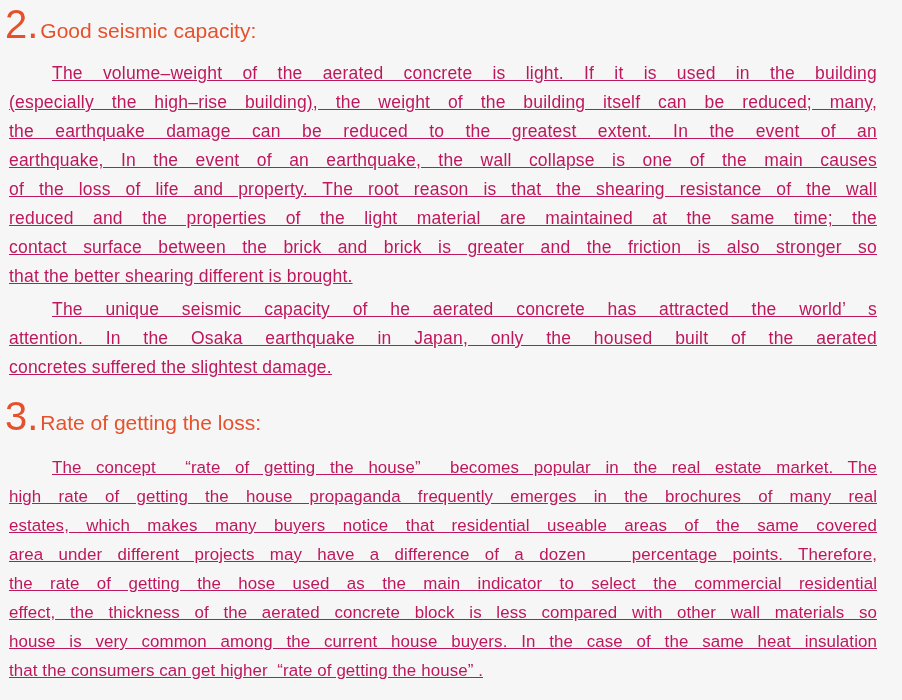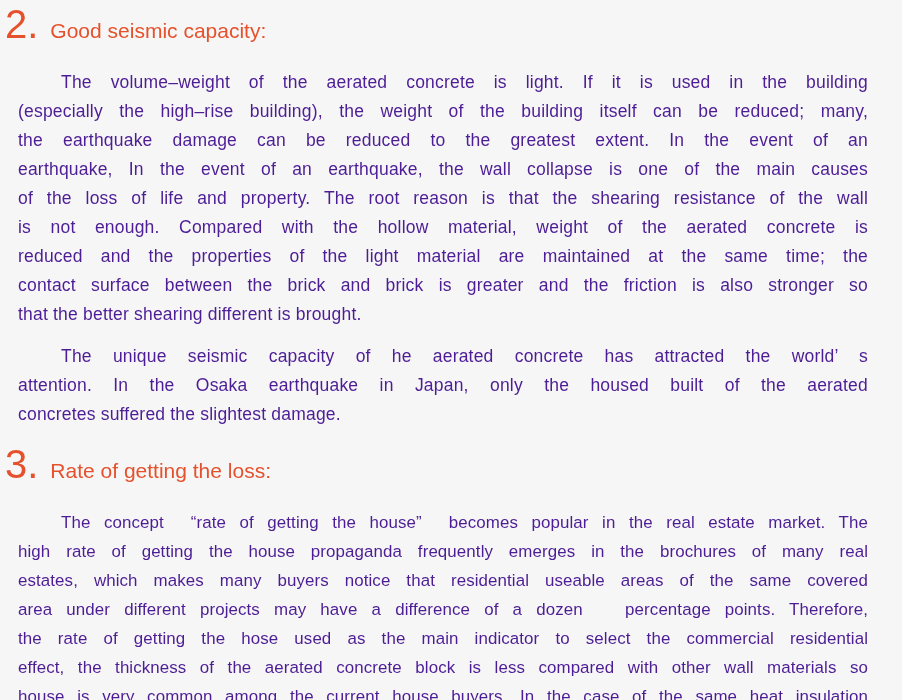--- a/index.html
+++ b/index.html
@@ -24,32 +24,33 @@
     white-space: nowrap;
   }
   .section-heading .num {
     font-size: 40px;
     color: #e5512c;
     letter-spacing: 0;
   }
   .section-heading .title {
     font-size: 21px;
     color: #e5512c;
-    margin-left: 12px;
+    margin-left: 2px;
   }
   .section-heading.second {
     margin-top: 12px;
     margin-bottom: 6px;
   }
   .para {
-    margin: 13px;
-    color: #4c1d95;
+    margin: 4px;
+    color: #be185d;
     font-size: 17.5px;
     line-height: 29px;
     letter-spacing: 0.2px;
+    text-decoration: underline;
   }
   .para .line {
     text-align: justify;
     text-align-last: justify;
     text-justify: inter-word;
     overflow: hidden;
     white-space: nowrap;
   }
   .para .line:first-child {
     text-indent: 43px;
@@ -70,21 +71,20 @@
   <div class="section-heading">
     <span class="num">2.</span><span class="title">Good seismic capacity:</span>
   </div>
 
   <div class="para">
     <div class="line">The volume–weight of the aerated concrete is light. If it is used in the building</div>
     <div class="line">(especially the high–rise building), the weight of the building itself can be reduced; many,</div>
     <div class="line">the earthquake damage can be reduced to the greatest extent. In the event of an</div>
     <div class="line">earthquake, In the event of an earthquake, the wall collapse is one of the main causes</div>
     <div class="line">of the loss of life and property. The root reason is that the shearing resistance of the wall</div>
-    <div class="line">is not enough. Compared with the hollow material, weight of the aerated concrete is</div>
     <div class="line">reduced and the properties of the light material are maintained at the same time; the</div>
     <div class="line">contact surface between the brick and brick is greater and the friction is also stronger so</div>
     <div class="line">that the better shearing different is brought.</div>
   </div>
 
   <div class="para">
     <div class="line">The unique seismic capacity of he aerated concrete has attracted the world’ s</div>
     <div class="line">attention. In the Osaka earthquake in Japan, only the housed built of the aerated</div>
     <div class="line">concretes suffered the slightest damage.</div>
   </div>

